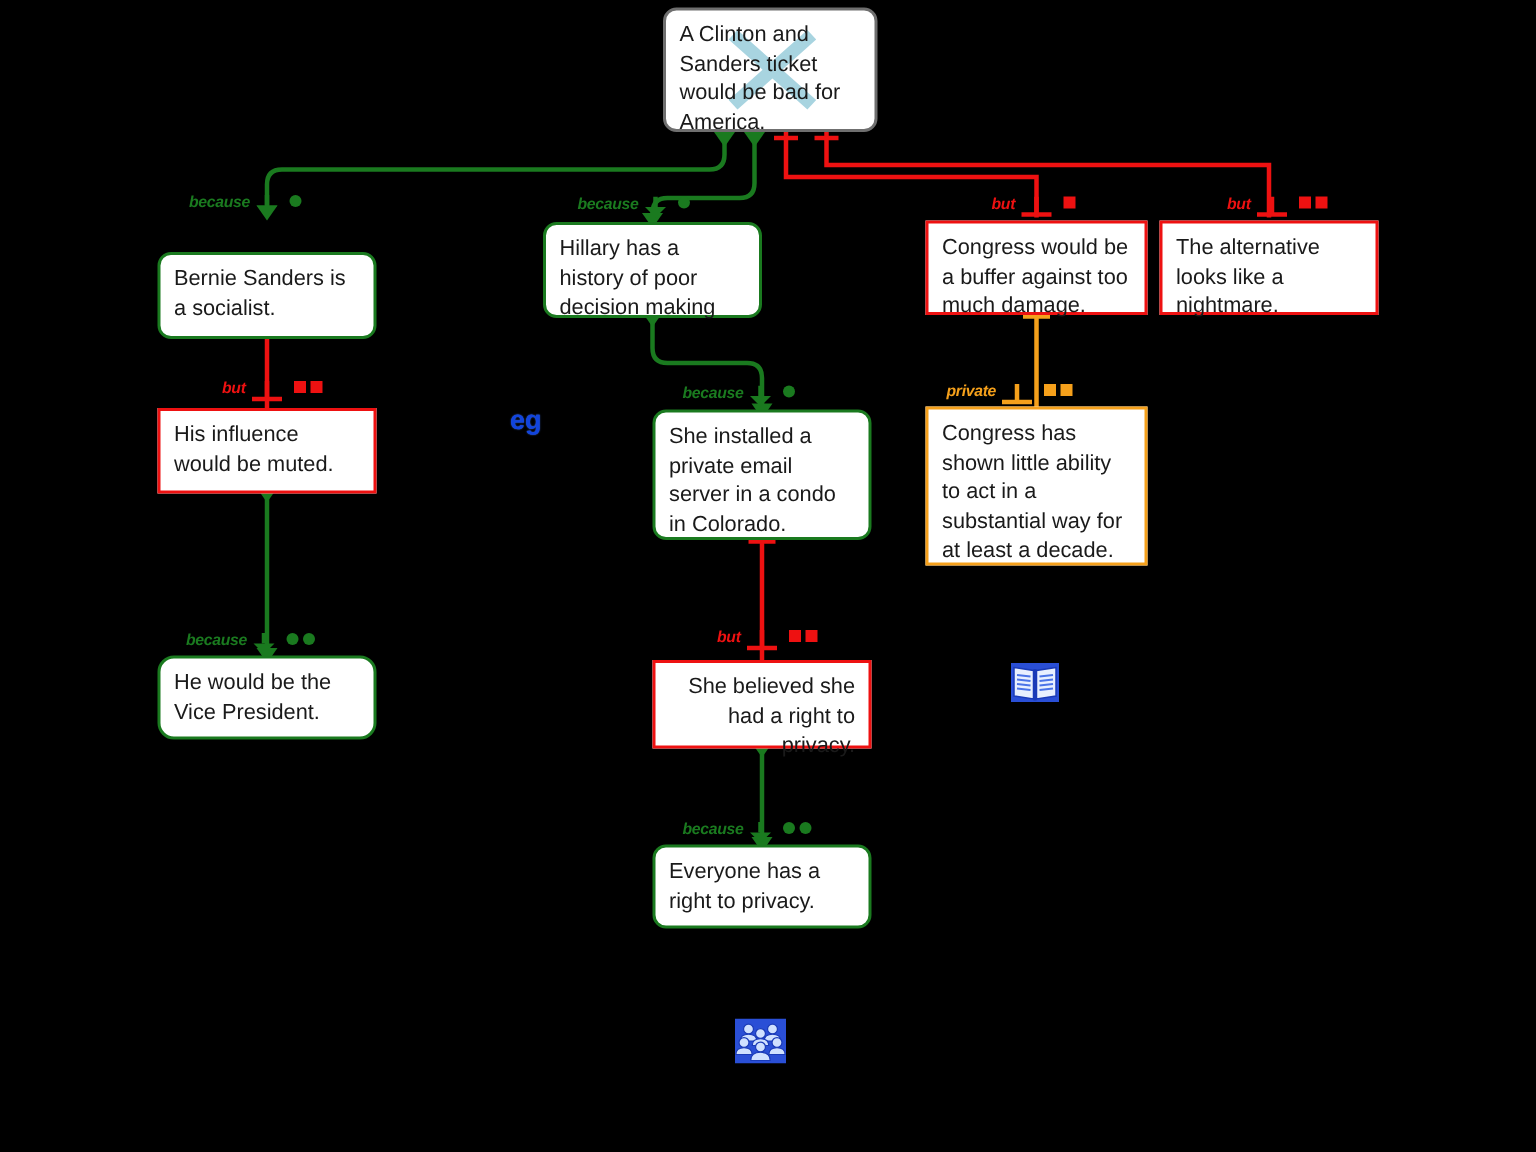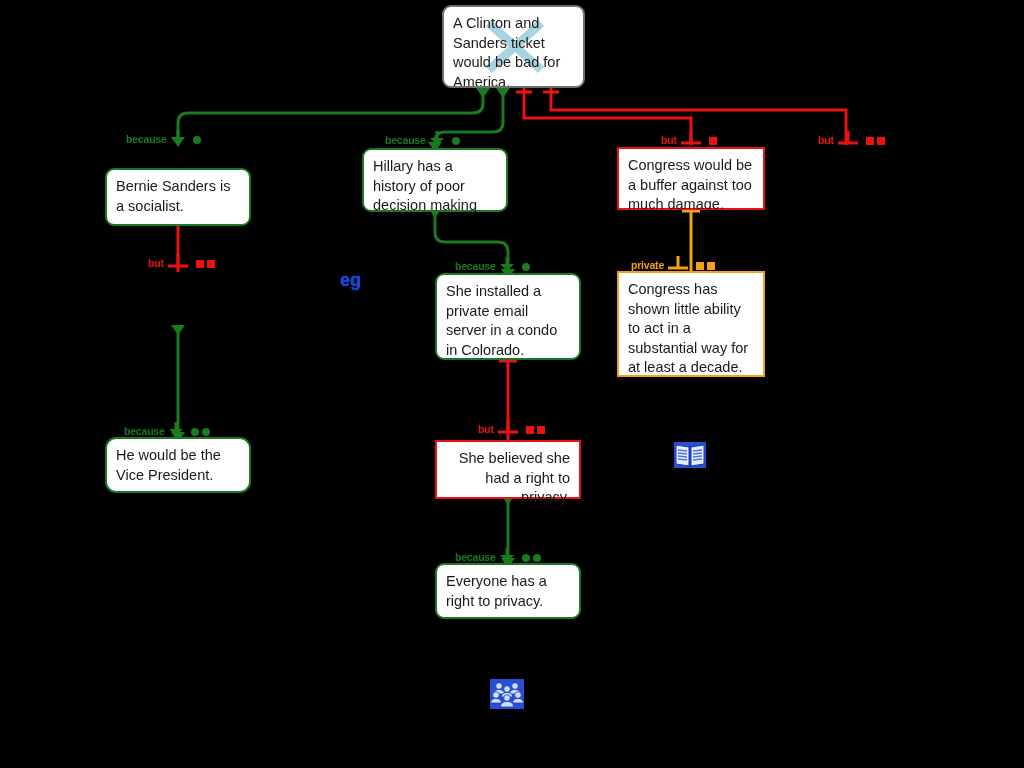--- a/index.html
+++ b/index.html
@@ -54,27 +54,28 @@
   .xmark {
     position: absolute; left: 0; top: 0;
     width: 100%; height: 100%;
     z-index: 1; pointer-events: none;
   }
 
   
   .conn {
     position: absolute;
     display: flex;
-    align-items: flex-end;
+    align-items: flex-start;
     gap: 3px;
     font-size: 10.5px;
     font-weight: bold;
     letter-spacing: -0.2px;
     z-index: 6;
     white-space: nowrap;
+    font-style: italic;
   }
   .conn .lbl { line-height: 10px; }
   .conn.green  .lbl { color: #1a7a1f; }
   .conn.red    .lbl { color: #ee1111; }
   .conn.orange .lbl { color: #f5a01b; }
 
   .glyph { display: block; }
 
   .pips { display: flex; align-items: center; gap: 3px; margin-left: 4px; }
   .pip-dot {
@@ -184,20 +185,23 @@
     <svg class="glyph" width="22" height="14" viewBox="0 0 22 14">
       <path d="M11,0 L11,11" stroke="#ee1111" stroke-width="3" fill="none"></path>
       <path d="M1,12 L21,12" stroke="#ee1111" stroke-width="3" fill="none"></path>
     </svg>
     <span class="pips">
       <i class="pip-sq"></i>
       <i class="pip-sq"></i>
     </span>
   </div>
 
+  <div class="node red" style="left:105px; top:272px; width:146px; height:57px;">
+    <div class="node-text">His influence would be muted.</div>
+  </div>
 
   <div class="conn green" style="left:124px; top:422px;">
     <span class="lbl">because</span>
     <svg class="glyph" width="16" height="14" viewBox="0 0 16 14">
       <path d="M8,0 L8,7" stroke="#1a7a1f" stroke-width="3" fill="none"></path>
       <path d="M1,7 L15,7 L8,14 Z" fill="#1a7a1f"></path>
     </svg>
     <span class="pips">
       <i class="pip-dot"></i>
       <i class="pip-dot"></i>
@@ -306,20 +310,23 @@
     <svg class="glyph" width="22" height="14" viewBox="0 0 22 14">
       <path d="M11,0 L11,11" stroke="#ee1111" stroke-width="3" fill="none"></path>
       <path d="M1,12 L21,12" stroke="#ee1111" stroke-width="3" fill="none"></path>
     </svg>
     <span class="pips">
       <i class="pip-sq"></i>
       <i class="pip-sq"></i>
     </span>
   </div>
 
+  <div class="node red" style="left:773px; top:147px; width:146px; height:63px;">
+    <div class="node-text">The alternative looks like a nightmare.</div>
+  </div>
 
   <div class="eg-text" style="left:340px; top:270px;">eg</div>
 
   <div class="icon-float" style="left:674px; top:440px;">
     <svg width="32" height="30" viewBox="0 0 32 30">
       <rect x="0" y="2" width="32" height="26" fill="#2a4fd6"></rect>
       <path d="M2,5 L15,7 L15,26 L2,24 Z" fill="#e8f0ff" stroke="#1a3bb8" stroke-width="1"></path>
       <path d="M30,5 L17,7 L17,26 L30,24 Z" fill="#e8f0ff" stroke="#1a3bb8" stroke-width="1"></path>
       <g stroke="#4a74e8" stroke-width="1.4">
         <line x1="4" y1="10" x2="13" y2="11"></line>

